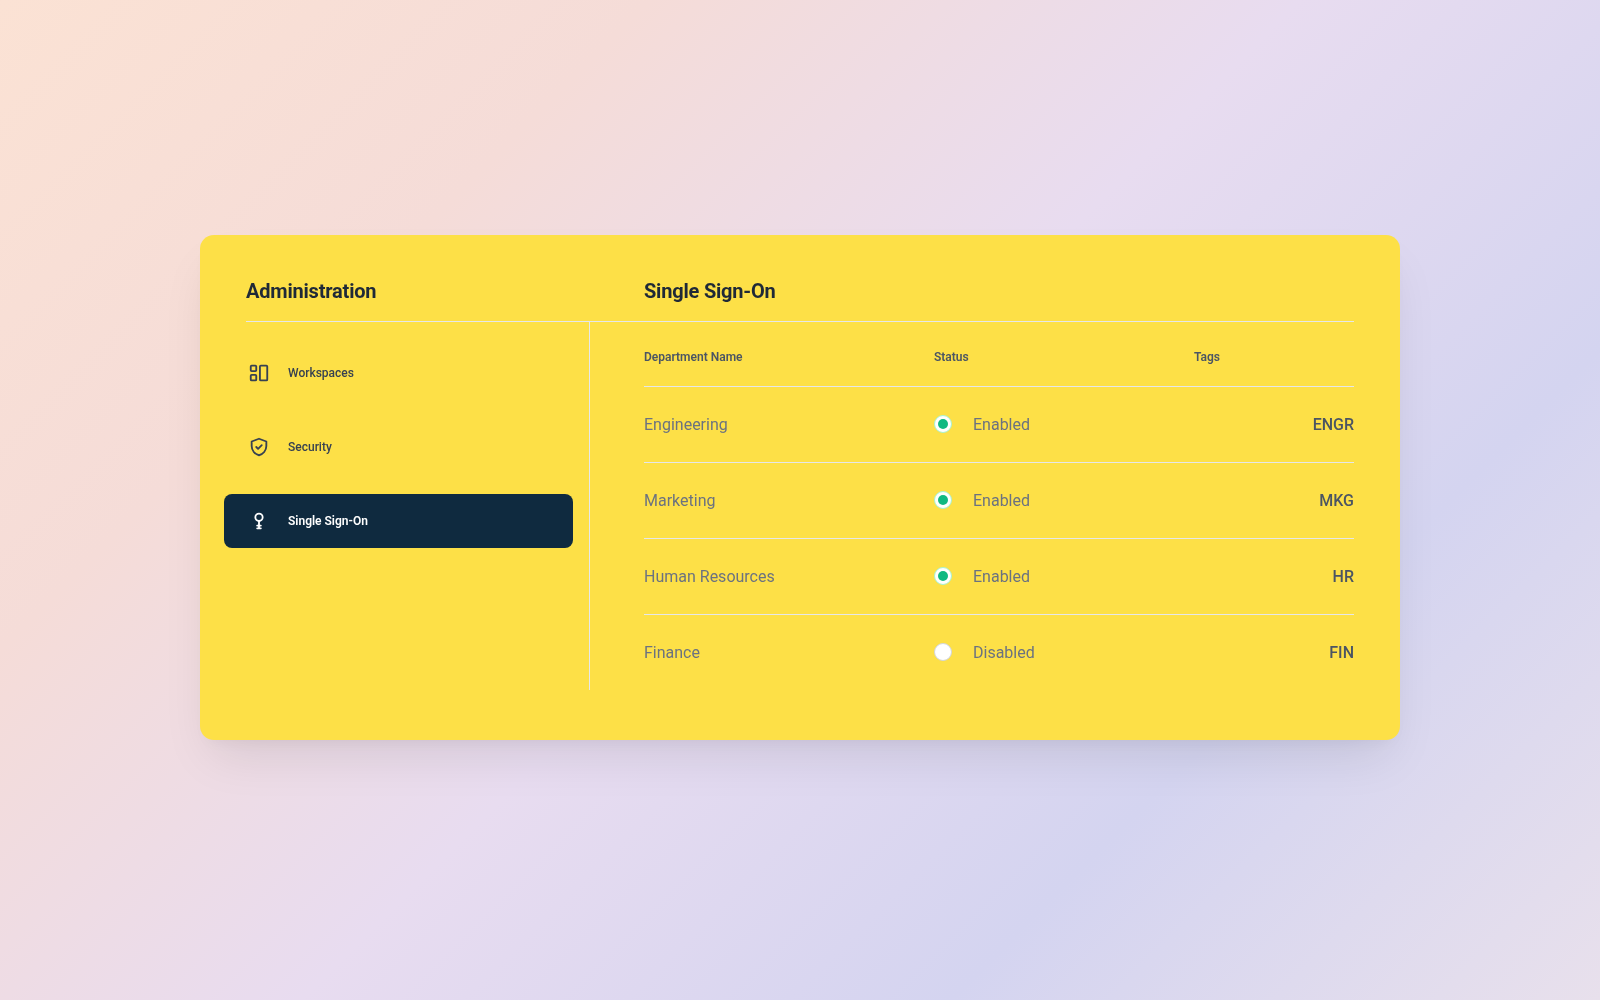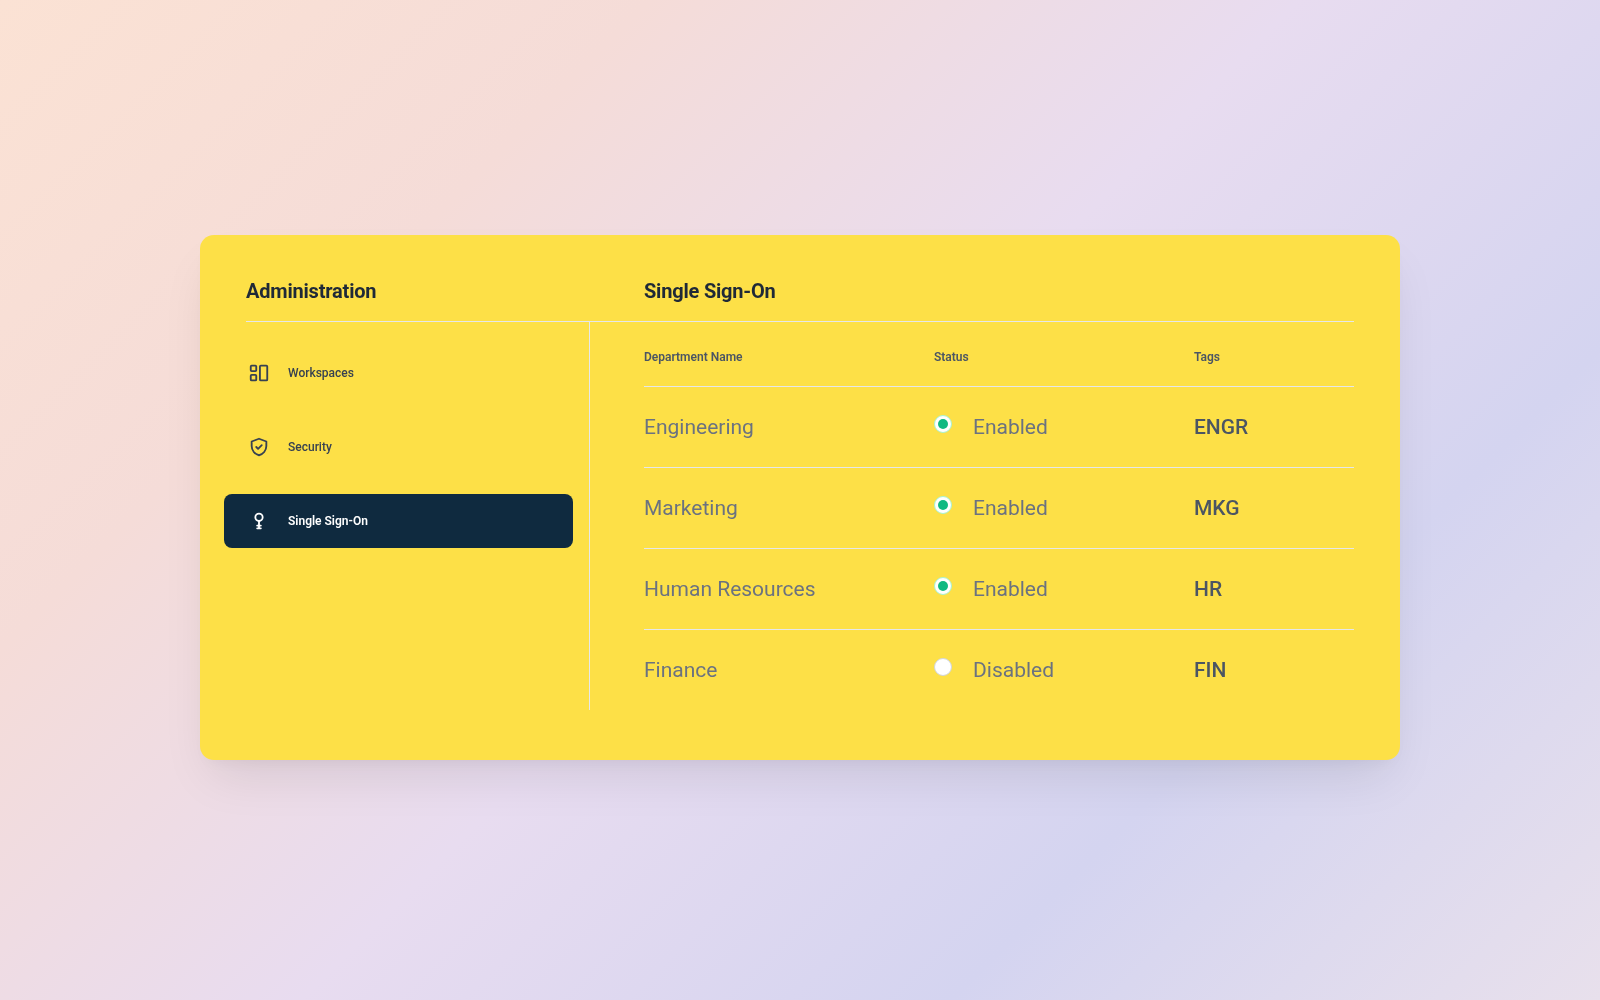--- a/index.html
+++ b/index.html
@@ -91,26 +91,27 @@
     }
     .row {
       display: grid;
       grid-template-columns: 1fr 260px 160px;
       align-items: center;
       padding: 28px 0;
       border-bottom: 1px solid #e5e7eb;
     }
     .row:last-child { border-bottom: none; }
     .cell {
-      font-size: 21px;
+      font-size: 16px;
       color: #6b7280;
     }
     .cell.tag {
       color: #4b5563;
       font-weight: 500;
+      text-align: right;
     }
     .status-cell {
       display: flex;
       align-items: flex-start;
       gap: 21px;
     }
     .status-dot {
       width: 18px;
       height: 18px;
       border-radius: 50%;

